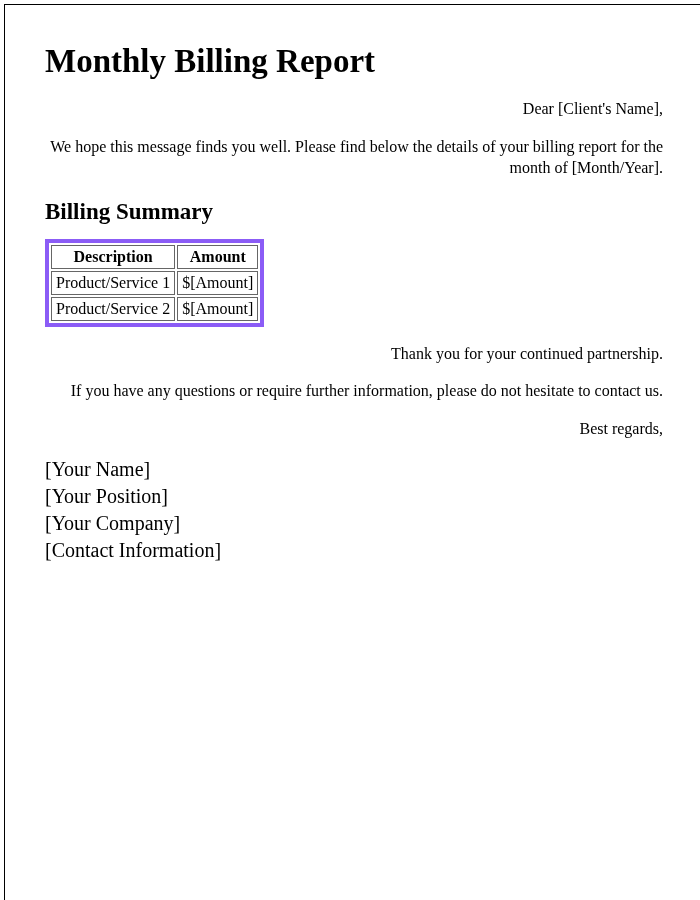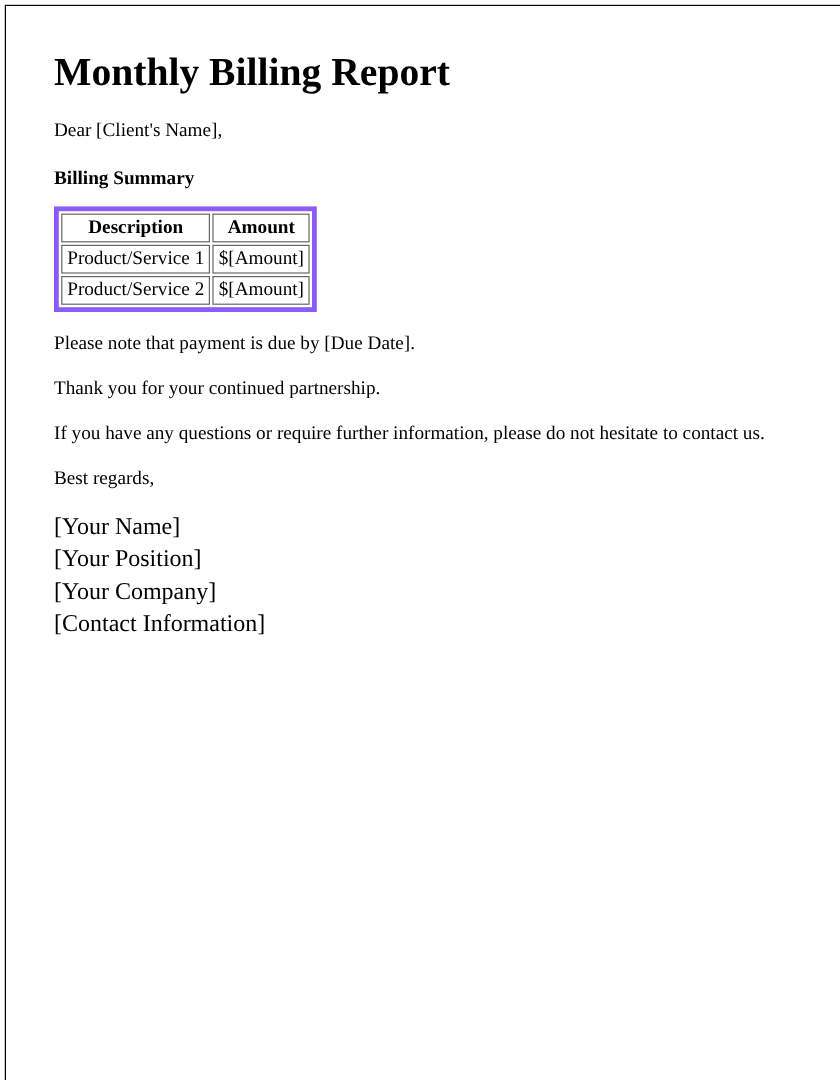--- a/index.html
+++ b/index.html
@@ -15,28 +15,29 @@
       border: 1px solid #000;
       margin: 4px;
       padding: 28px 40px 40px 40px;
     }
     h1 {
       font-size: 33px;
       font-weight: bold;
       margin: 10px 0 18px 0;
     }
     h2 {
-      font-size: 16px;
+      font-size: 23px;
       font-weight: bold;
       margin: 20px 0 14px 0;
     }
     p {
       font-size: 16px;
       margin: 16px 0;
       line-height: 1.35;
+      text-align: right;
     }
     table {
       border-collapse: separate;
       border-spacing: 2px;
       border: 4px solid #8b5cf6;
       margin: 6px 0 16px 0;
     }
     th, td {
       border: 1px solid #666;
       padding: 2px 4px;
@@ -57,41 +58,41 @@
   </style>
 </head>
 <body>
 
 <div class="page">
 
   <h1>Monthly Billing Report</h1>
 
   <p>Dear [Client's Name],</p>
 
+  <p>We hope this message finds you well. Please find below the details of your billing report for the month of [Month/Year].</p>
 
   <h2>Billing Summary</h2>
 
   <table>
     <tbody>
         <tr>
       <th>Description</th>
       <th>Amount</th>
     </tr>
     <tr>
       <td>Product/Service 1</td>
       <td>$[Amount]</td>
     </tr>
     <tr>
       <td>Product/Service 2</td>
       <td>$[Amount]</td>
     </tr>
   </tbody>
     </table>
 
-  <p>Please note that payment is due by [Due Date].</p>
 
   <p>Thank you for your continued partnership.</p>
 
   <p>If you have any questions or require further information, please do not hesitate to contact us.</p>
 
   <p>Best regards,</p>
 
   <div class="sig-block">
     <div>[Your Name]</div>
     <div>[Your Position]</div>

